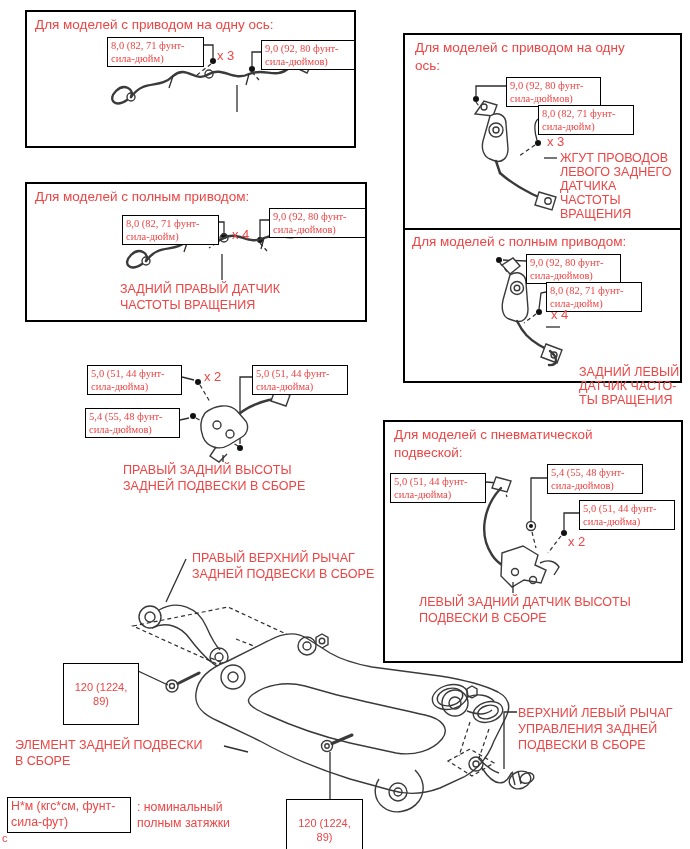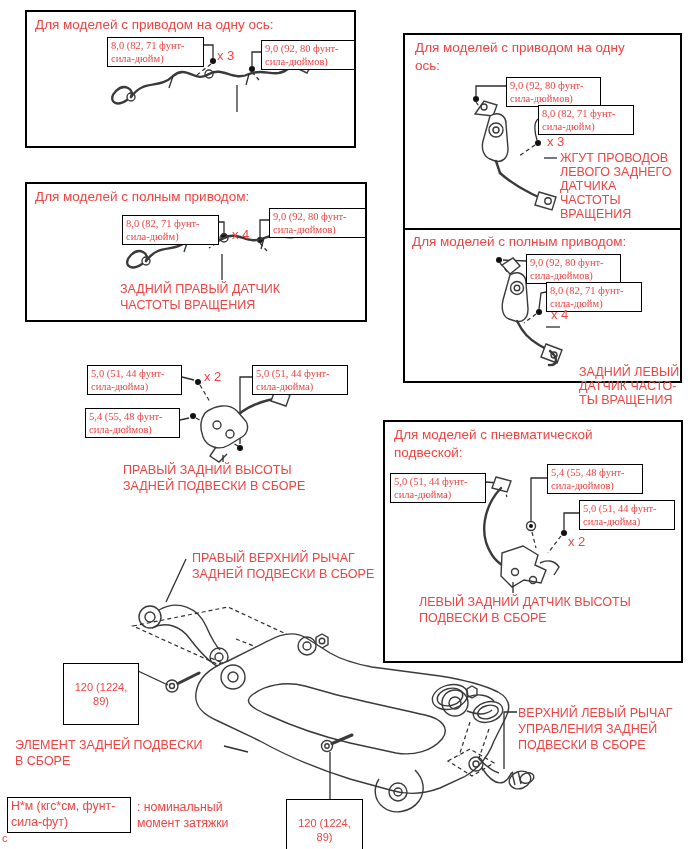--- a/index.html
+++ b/index.html
@@ -275,16 +275,16 @@
   <div class="caption" style="left:15px;top:737px;">ЭЛЕМЕНТ ЗАДНЕЙ ПОДВЕСКИ
 В СБОРЕ</div>
   <div class="caption" style="left:518px;top:705px;">ВЕРХНИЙ ЛЕВЫЙ РЫЧАГ
 УПРАВЛЕНИЯ ЗАДНЕЙ
 ПОДВЕСКИ В СБОРЕ</div>
   <div class="tq120" style="left:286px;top:799px;width:77px;">120 (1224, 89)</div>
 
   <div class="legend-box" style="left:7px;top:797px;width:124px;height:36px;">Н*м (кгс*см, фунт-
 сила-фут)</div>
   <div class="legend-note" style="left:137px;top:799px;">: номинальный
-момент затяжки</div>
+полным затяжки</div>
   <div class="marker" style="left:2px;top:832px;">c</div>
 
 </div>
 
 </body></html>

